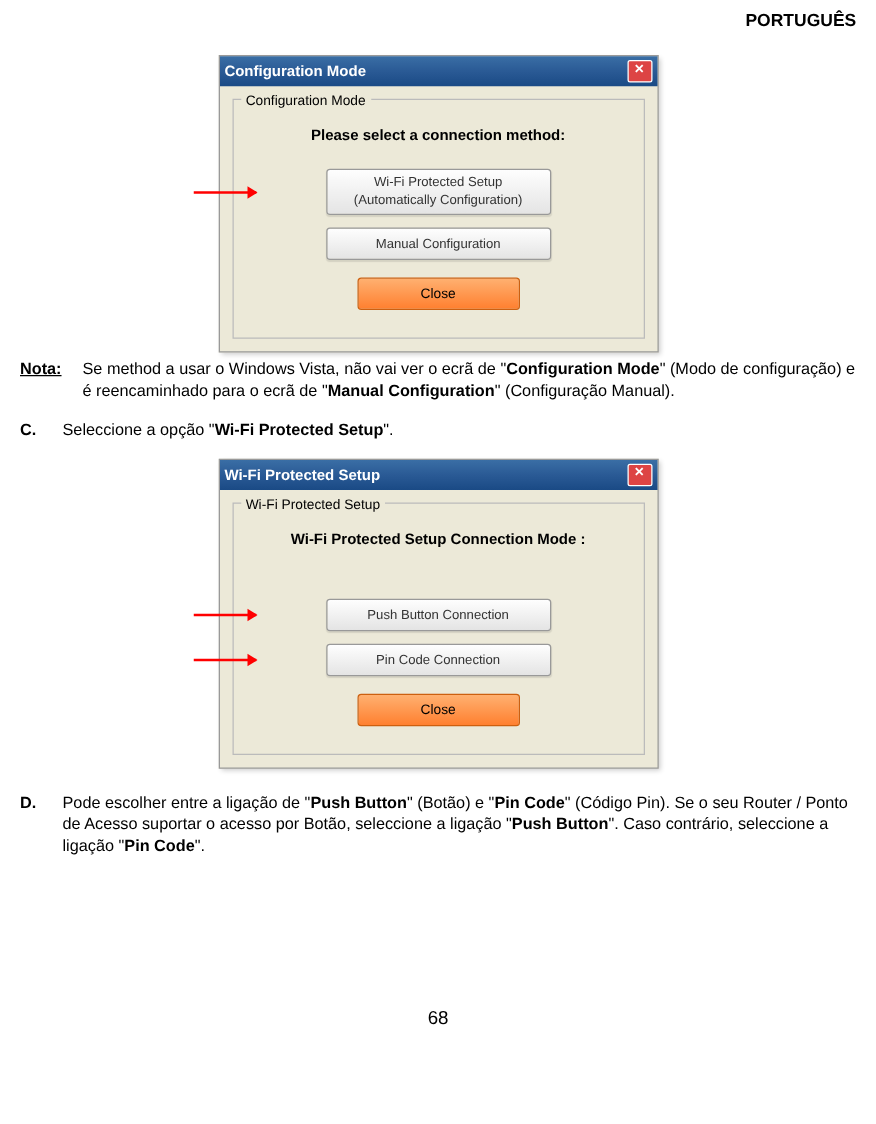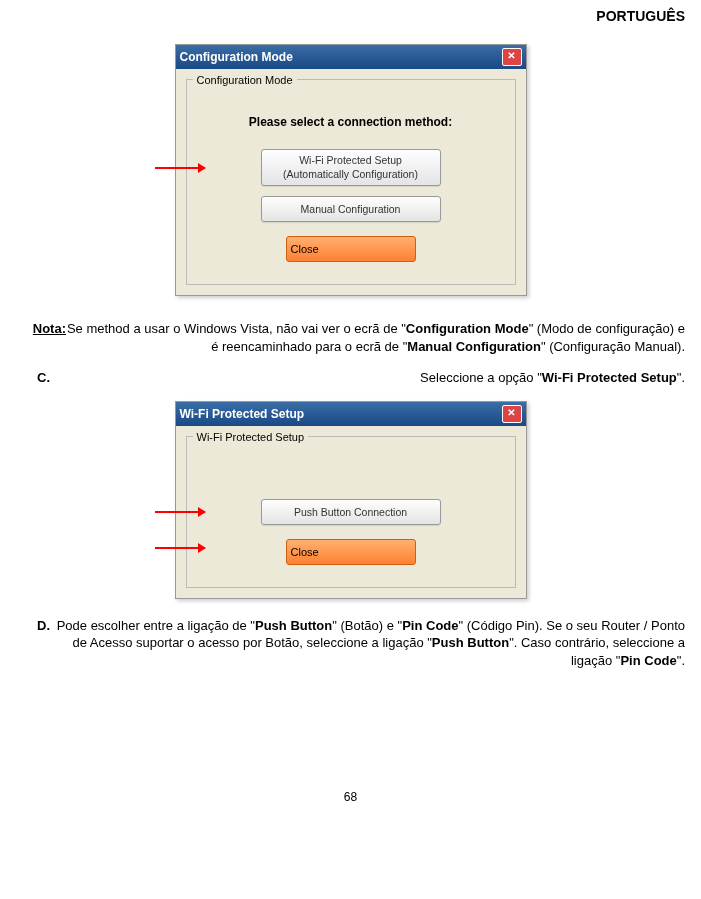--- a/index.html
+++ b/index.html
@@ -63,21 +63,21 @@
     display: inline-block;
   }
   .panel-body {
     padding: 6px 10px 18px 10px;
     text-align: center;
     position: relative;
   }
   .prompt {
     font-weight: bold;
     font-size: 12px;
-    margin: 14px 0 20px 0;
+    margin: 0 0 20px 0;
   }
   .btn {
     display: block;
     margin: 10px auto;
     width: 170px;
     padding: 6px 4px;
     background: linear-gradient(to bottom, #fefefe, #e4e4e4);
     border: 1px solid #999;
     border-radius: 3px;
     font-size: 10.5px;
@@ -92,55 +92,54 @@
   .btn-close {
     display: block;
     margin: 14px auto 4px auto;
     width: 120px;
     padding: 6px 4px;
     background: linear-gradient(to bottom, #ffb070, #ff8030);
     border: 1px solid #cc6010;
     border-radius: 3px;
     font-size: 11px;
     color: #000;
-    text-align: left;
+    text-align: center;
   }
   .arrow {
     position: absolute;
     left: -42px;
     width: 50px;
     height: 2px;
     background: #f00;
   }
   .arrow::after {
     content: "";
     position: absolute;
     right: -1px;
     top: -4px;
     border-left: 8px solid #f00;
     border-top: 5px solid transparent;
     border-bottom: 5px solid transparent;
   }
   .para-block {
     display: flex;
-    margin: 24px 0 4px 0;
+    margin: 4px 0 4px 0;
     line-height: 1.35;
-    text-align: right;
   }
   .para-label {
     flex: 0 0 50px;
     font-weight: bold;
   }
   .para-label.underline { text-decoration: underline; }
   .para-text { flex: 1; }
   .bold { font-weight: bold; }
   .page-num {
     text-align: center;
     margin-top: 120px;
-    font-size: 12px;
+    font-size: 15px;
   }
 </style>
 </head>
 <body>
 
 <div class="header">PORTUGUÊS</div>
 
 <div class="dialog">
   <div class="titlebar">
     <span>Configuration Mode</span>
@@ -178,26 +177,28 @@
 </div>
 
 <div class="dialog">
   <div class="titlebar">
     <span>Wi-Fi Protected Setup</span>
     <div class="closebox">✕</div>
   </div>
   <div class="panel-frame">
     <span class="panel-title">Wi-Fi Protected Setup</span>
     <div class="panel-body">
+      <div class="prompt">Wi-Fi Protected Setup Connection  Mode :</div>
       <div style="position:relative;margin-top:41px;">
         <div class="arrow" style="top:12px;"></div>
         <div class="btn">Push Button Connection</div>
       </div>
       <div style="position:relative;">
         <div class="arrow" style="top:12px;"></div>
+        <div class="btn">Pin Code Connection</div>
       </div>
       <div class="btn-close">Close</div>
     </div>
   </div>
 </div>
 
 <div class="para-block" style="margin-top:18px;">
   <div class="para-label" style="flex-basis:34px;">D.</div>
   <div class="para-text">
     <span>Pode escolher entre a ligação de "</span><span class="bold">Push Button</span><span>" (Botão) e "</span><span class="bold">Pin Code</span><span>" (Código Pin). Se o seu Router / Ponto de Acesso suportar o acesso por Botão, seleccione a ligação "</span><span class="bold">Push Button</span><span>". Caso contrário, seleccione a ligação "</span><span class="bold">Pin Code</span><span>".</span>

